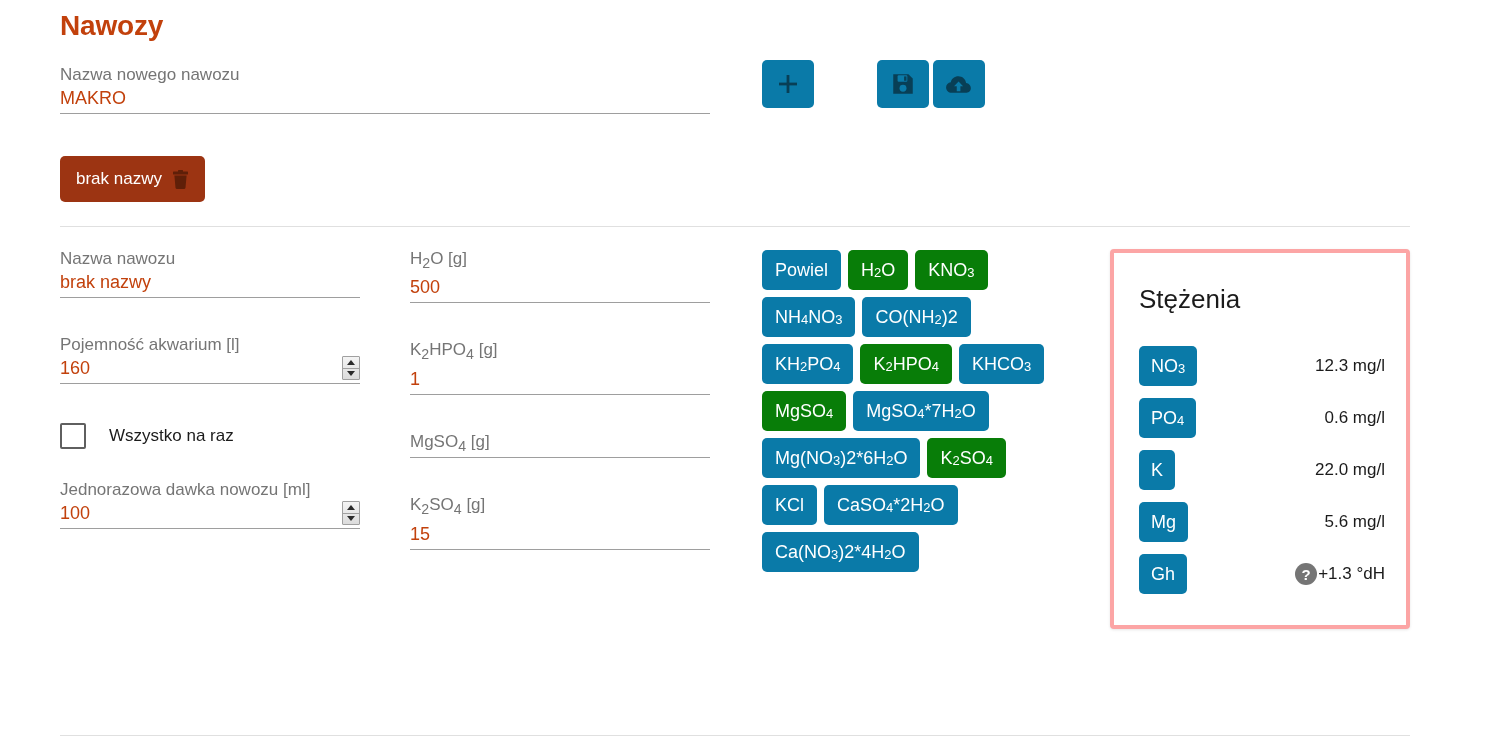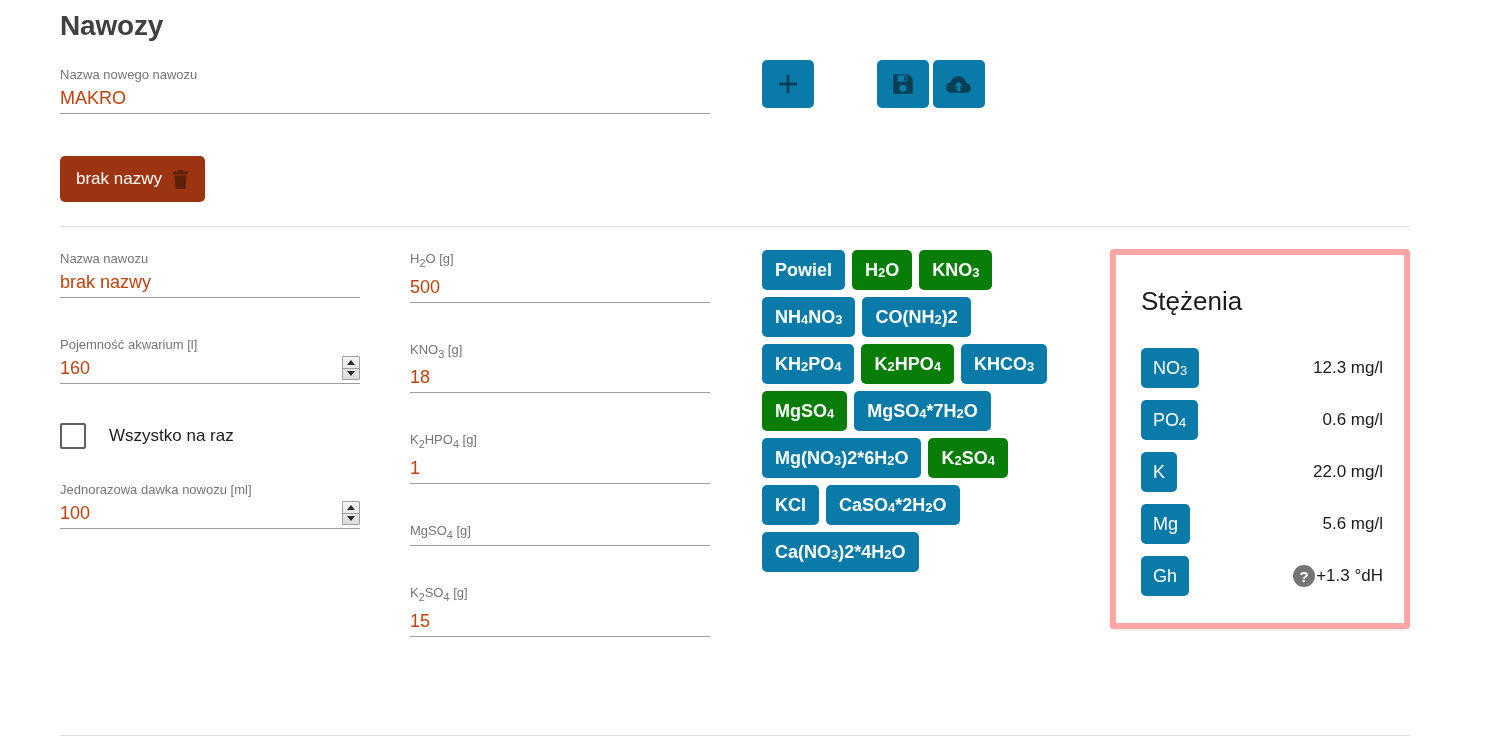--- a/index.html
+++ b/index.html
@@ -14,31 +14,31 @@
   }
   .page { position: relative; width: 1510px; height: 746px; }
 
   
   .page-title {
     position: absolute;
     left: 60px; top: 10px;
     font-size: 28px;
     font-weight: bold;
     letter-spacing: -0.2px;
-    color: #404040;
+    color: #c2410c;
   }
 
   
   .newname-field {
     position: absolute;
     left: 60px; top: 66px;
     width: 650px;
   }
   .field-label {
-    font-size: 13px;
+    font-size: 17px;
     color: #757575;
     line-height: 17px;
     white-space: nowrap;
   }
   .field-value {
     font-size: 18px;
     color: #c2410c;
     line-height: 26px;
     padding-top: 2px;
   }
@@ -157,33 +157,32 @@
     border-radius: 5px;
     color: #ffffff;
     font-size: 18px;
     height: 40px;
     padding: 0 13px;
     display: inline-flex; align-items: center;
     cursor: pointer;
     white-space: nowrap;
     font-family: "Liberation Sans", sans-serif;
     line-height: 1;
-    font-weight: bold;
   }
   .chem-chip sub { font-size: 0.72em; vertical-align: baseline; position: relative; bottom: -0.26em; }
   .chip-blue  { background: #0a7aa8; }
   .chip-green { background: #087d08; }
 
   
   .conc-card {
     position: absolute;
     left: 1110px; top: 249px;
     width: 300px; height: 380px;
     background: #ffffff;
-    border: 6px solid #fca5a5;
+    border: 4px solid #fca5a5;
     border-radius: 4px;
     box-shadow: 0 1px 3px rgba(0,0,0,0.10);
   }
   .conc-title {
     position: absolute;
     left: 25px; top: 31px;
     font-size: 26px;
     color: #1b1b1b;
   }
   .conc-list { position: absolute; left: 25px; top: 87px; right: 21px; }
@@ -327,25 +326,20 @@
         </span>
       </div>
       <div class="field-underline"></div>
     </div>
   </div>
 
   <div class="col col-mid">
       <div class="form-row" style="margin-bottom: 38px;">
         <div class="field-label">H<sub>2</sub>O [g]</div>
         <div class="field-value">500</div>
-        <div class="field-underline"></div>
-      </div>
-      <div class="form-row" style="margin-bottom: 38px;">
-        <div class="field-label">KNO<sub>3</sub> [g]</div>
-        <div class="field-value">18</div>
         <div class="field-underline"></div>
       </div>
       <div class="form-row" style="margin-bottom: 38px;">
         <div class="field-label">K<sub>2</sub>HPO<sub>4</sub> [g]</div>
         <div class="field-value">1</div>
         <div class="field-underline"></div>
       </div>
       <div class="form-row" style="margin-bottom: 38px;">
         <div class="field-label">MgSO<sub>4</sub> [g]</div>
         <div class="field-underline"></div>

